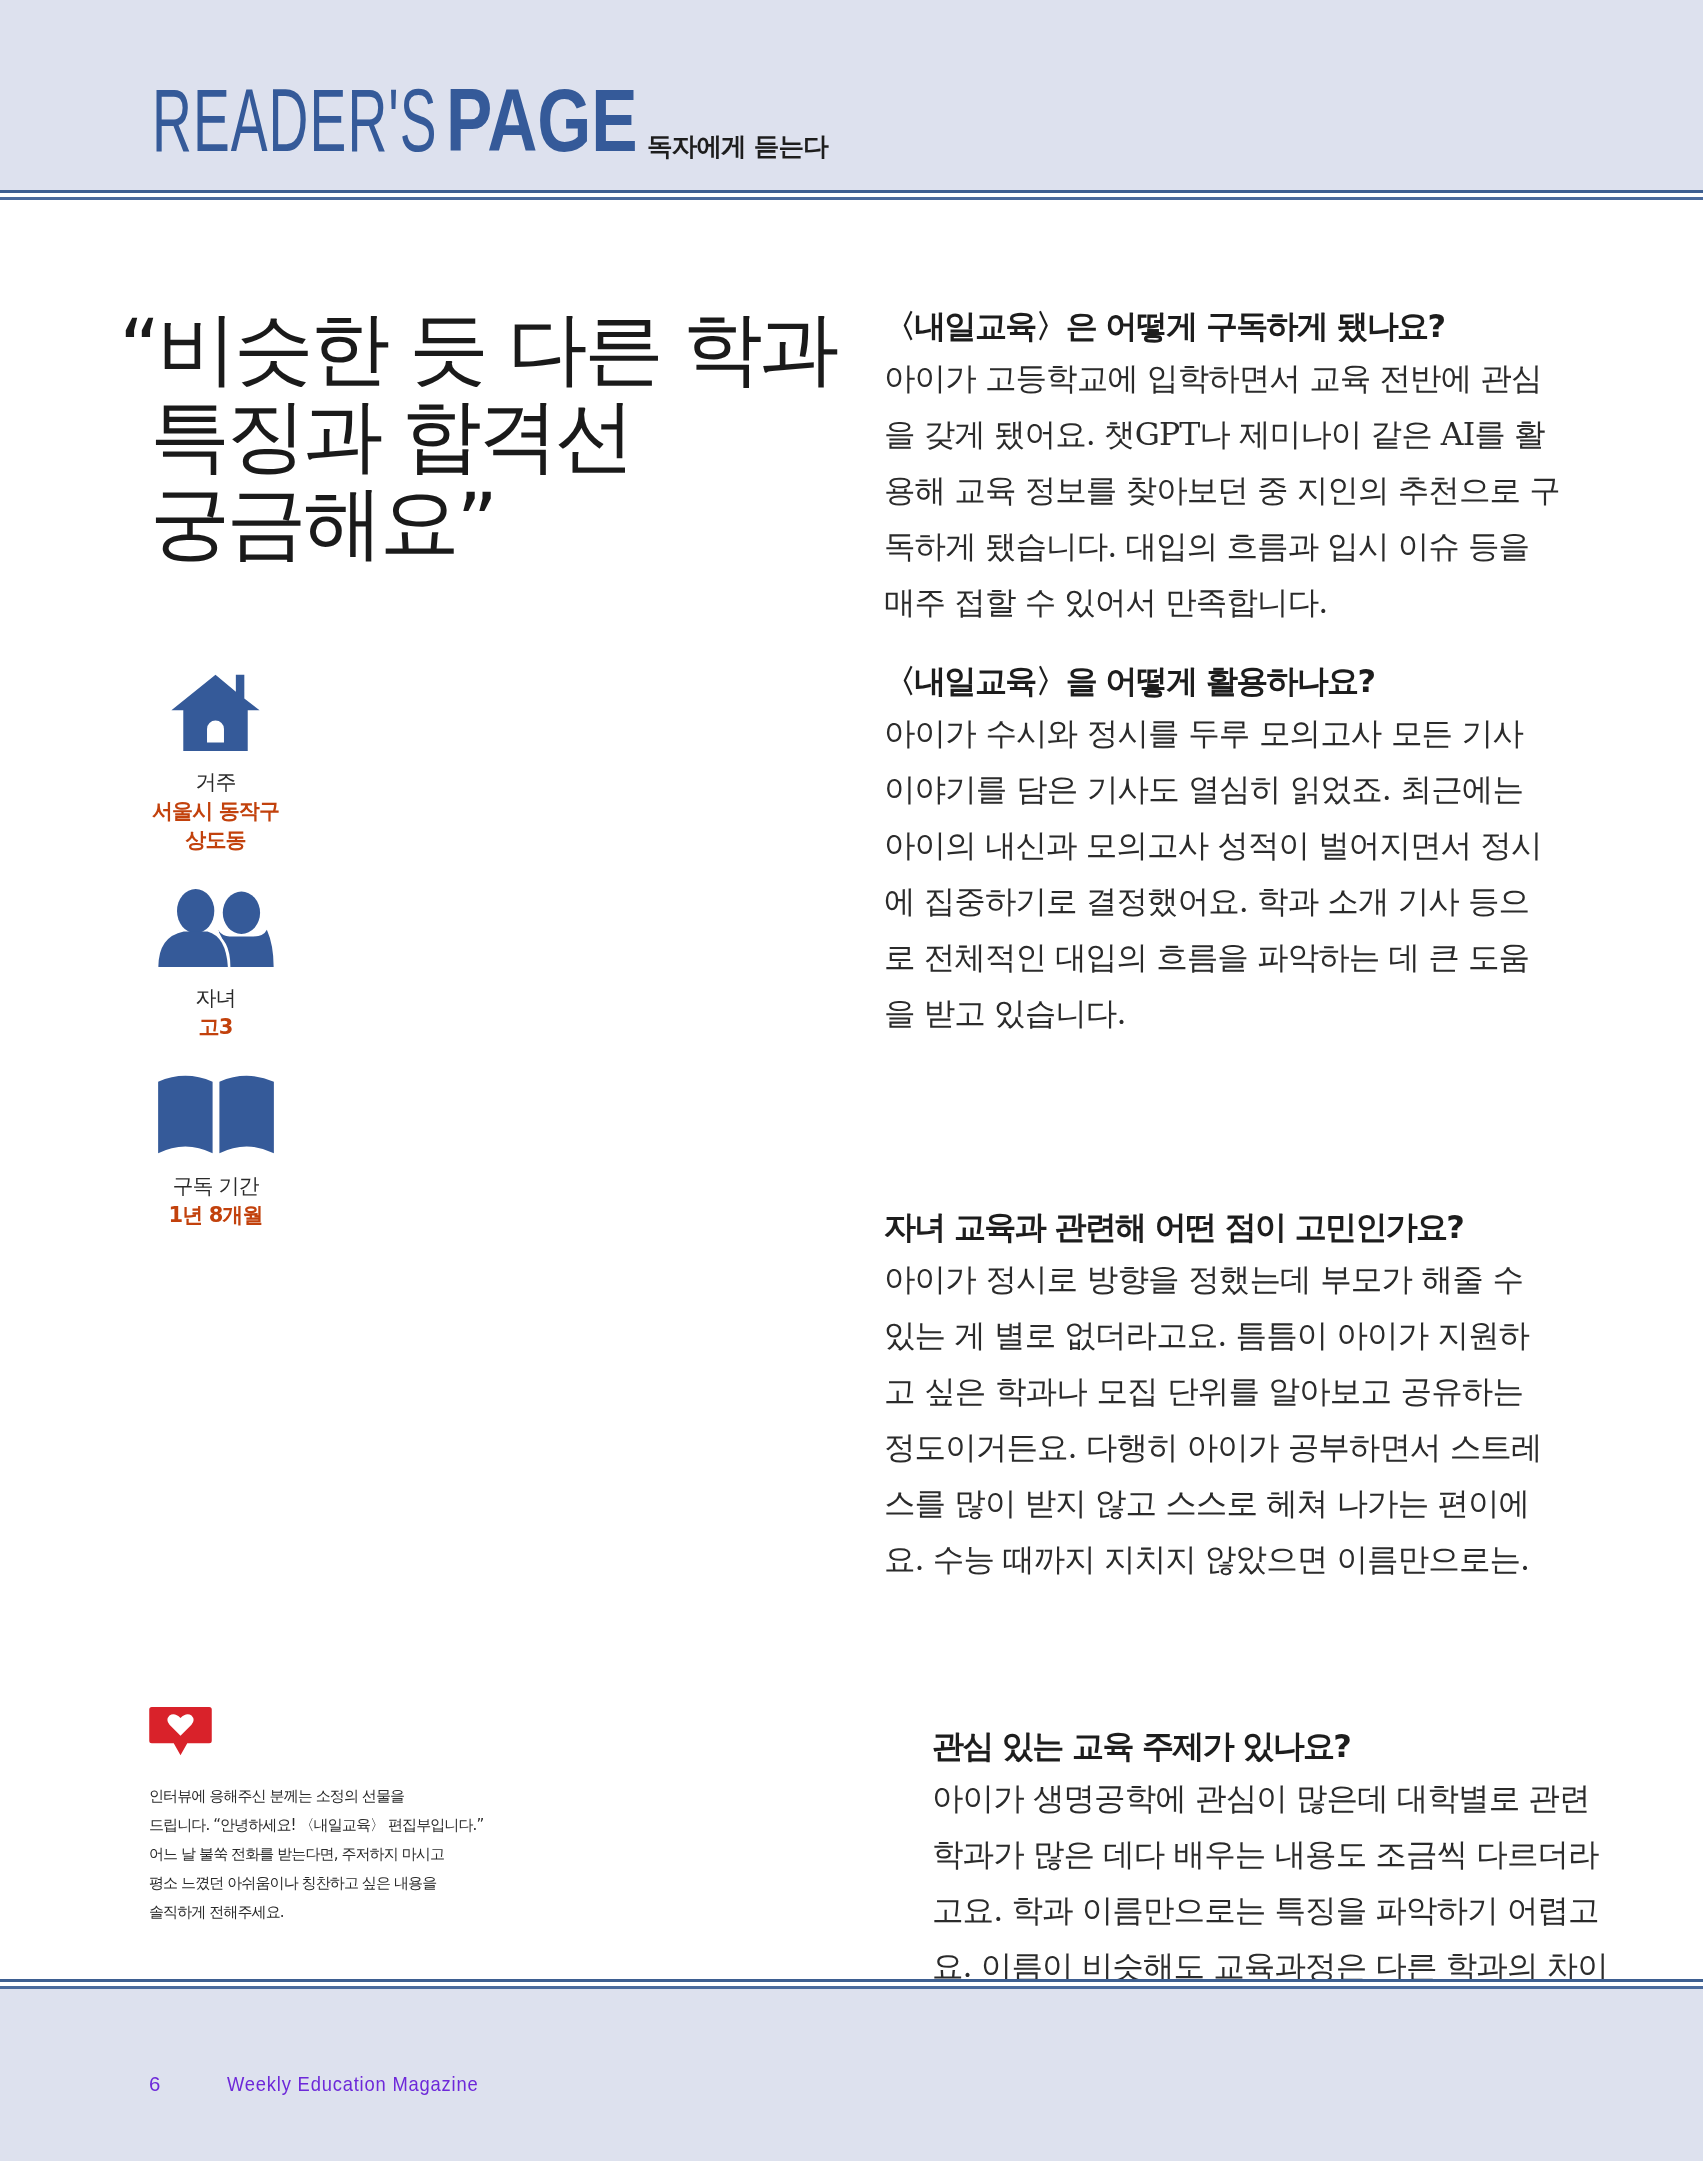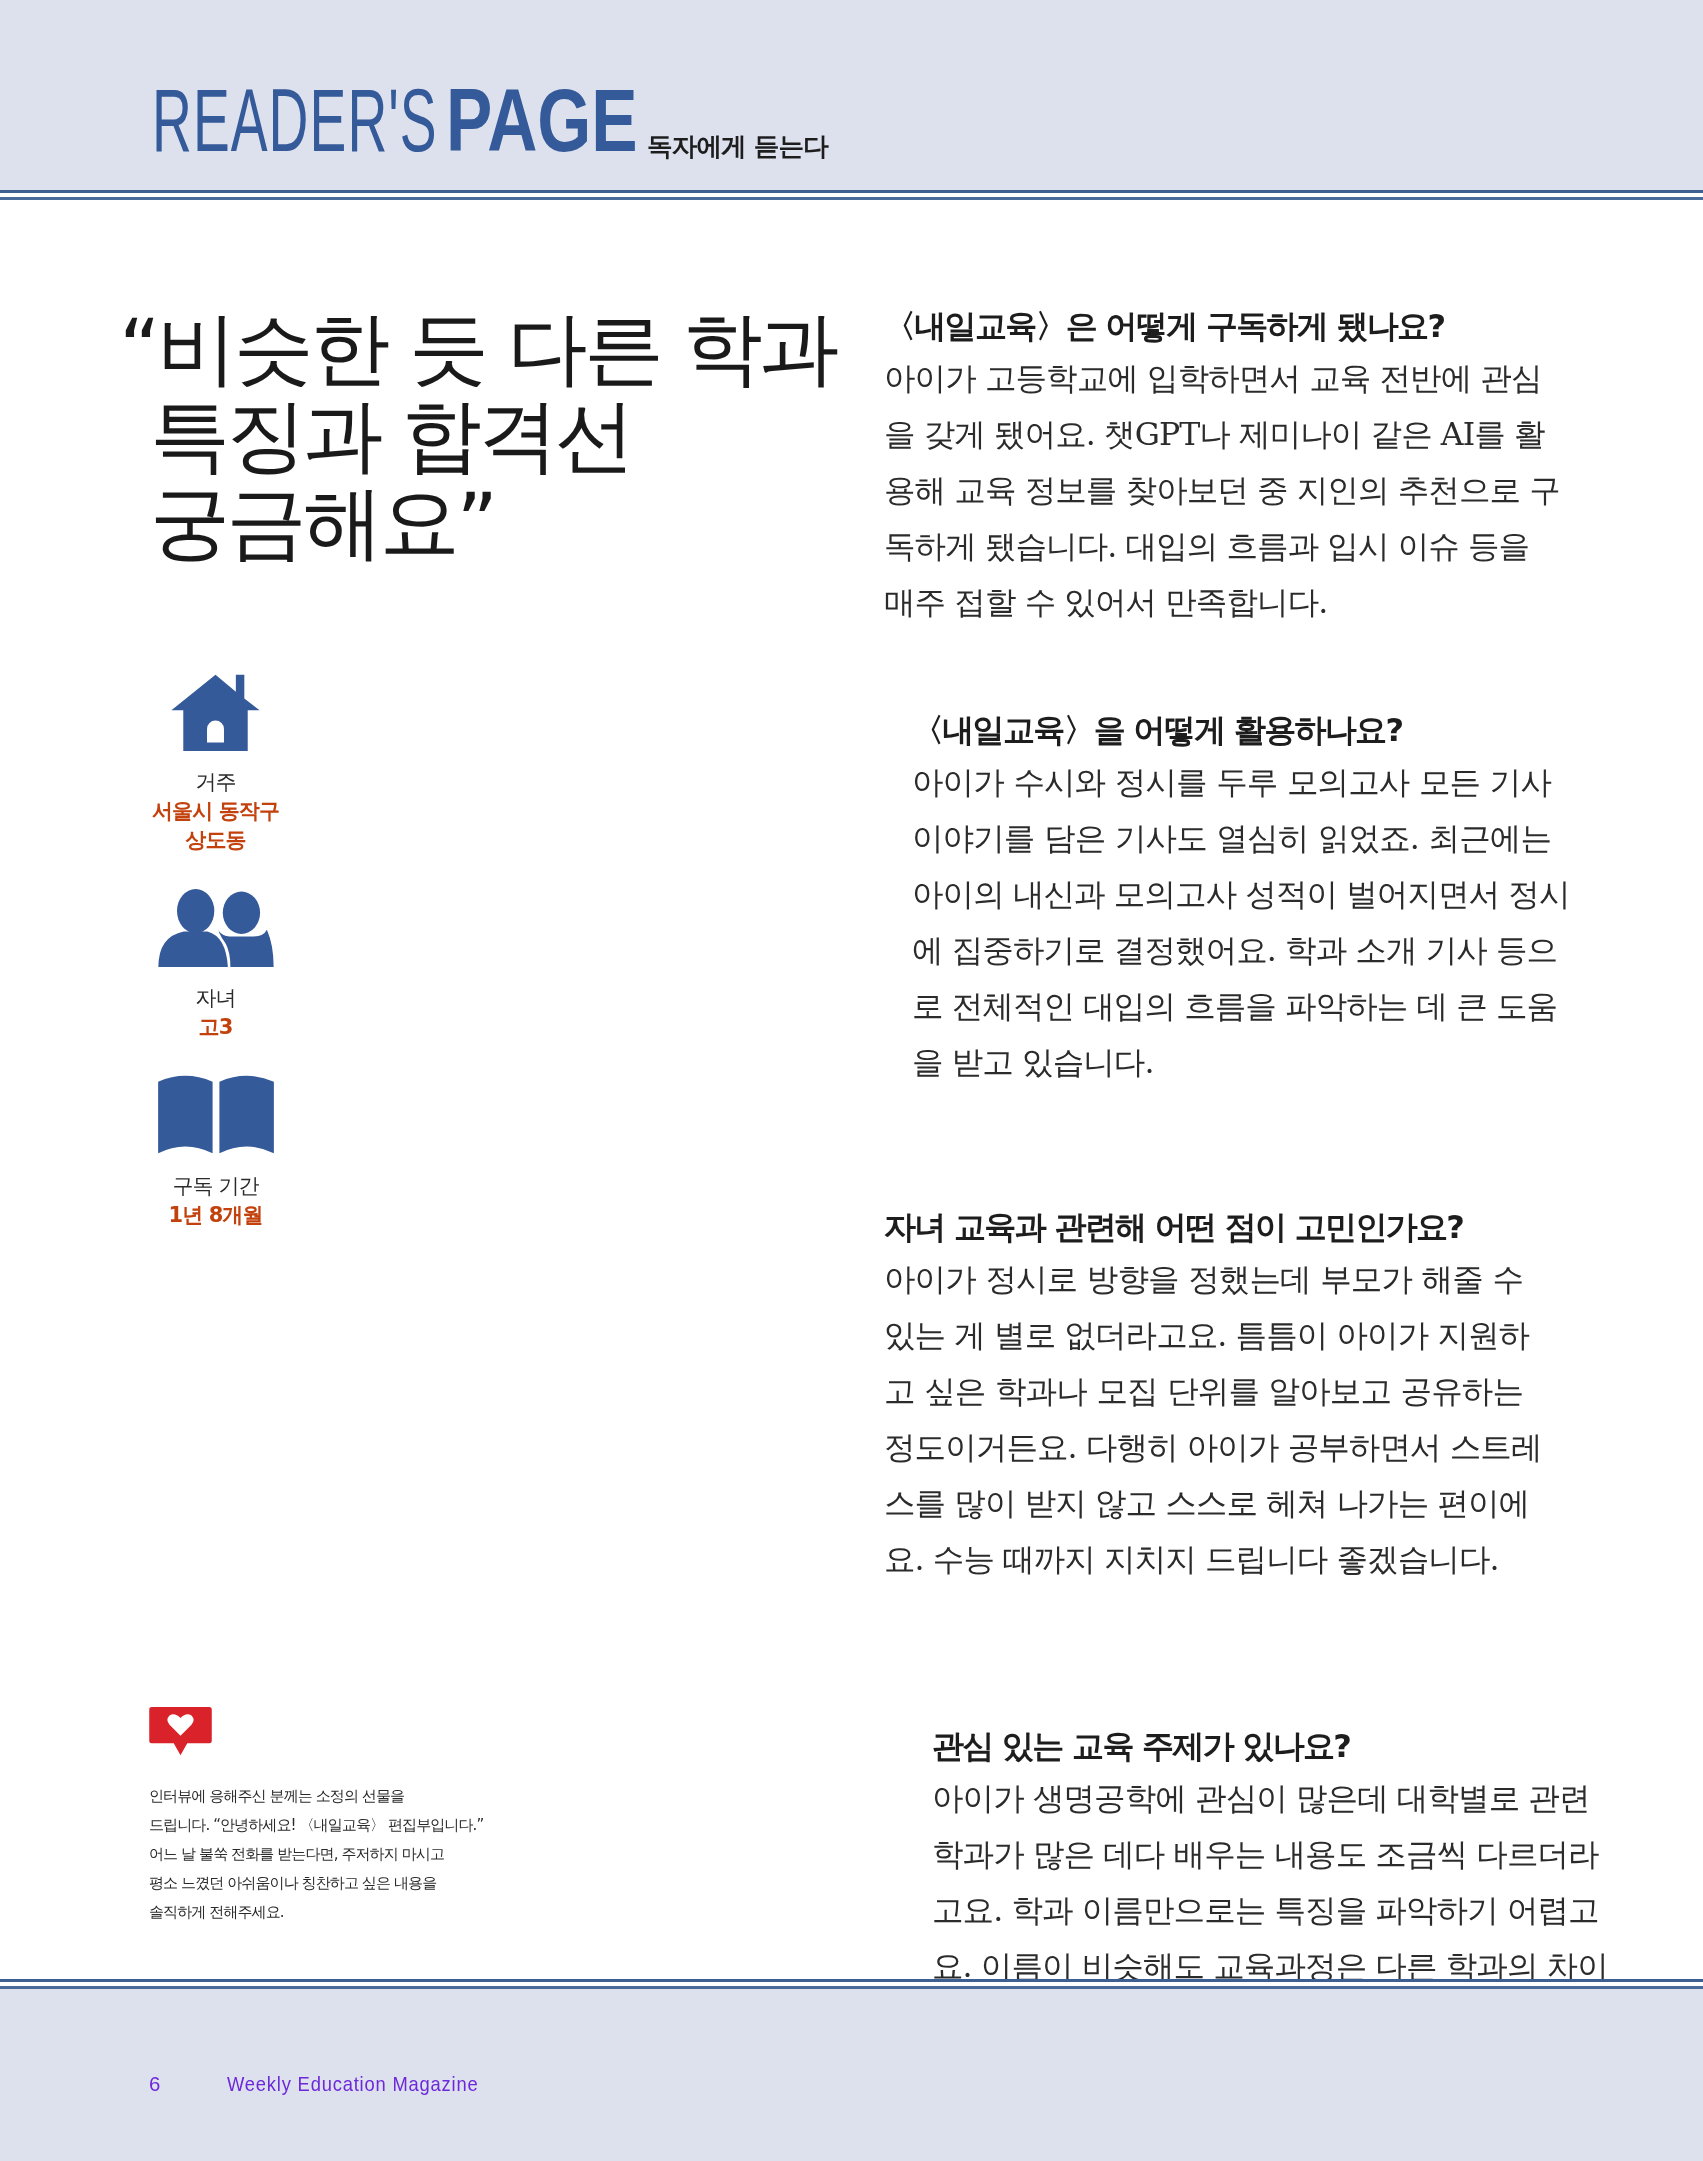--- a/index.html
+++ b/index.html
@@ -64,21 +64,21 @@
 
   .qa { position: absolute; left: 884px; width: 639px; }
   .qa h2 {
     margin: 0; font-size: 32px; line-height: 48px; font-weight: 700;
     color: #1d1d1d; letter-spacing: -1.7px; white-space: nowrap;
   }
   .qa .body { font-family: "DejaVu Serif", "Liberation Serif", serif; font-size: 31.5px; line-height: 56px; color: #2b2b2b; letter-spacing: -0.9px; }
   .qa .body .line { display: block; white-space: nowrap; text-align: justify; text-align-last: justify; }
   .qa .body .line.last { text-align-last: left; }
   .qa.q1 { top: 302px; }
-  .qa.q2 { top: 706px; margin-left: 28px; }
+  .qa.q2 { top: 657px; }
   .qa.q3 { top: 1203px; }
   .qa.q4 { top: 1722px; margin-left: 48px; }
 
   .footer { position: absolute; top: 2073px; left: 149px; font-family: "Liberation Sans", sans-serif; font-size: 20.4px; color: #6d28d9; white-space: nowrap; }
   .footer .page-num { display: inline-block; width: 72px; }
   .footer .mag { display: inline-block; transform: scaleX(0.9); transform-origin: left; letter-spacing: 0.9px; }
 </style>
 </head>
 <body>
 
@@ -165,21 +165,21 @@
 </div>
 
 <div class="qa q3">
   <h2>자녀 교육과 관련해 어떤 점이 고민인가요?</h2>
   <div class="body">
     <span class="line">아이가 정시로 방향을 정했는데 부모가 해줄 수</span>
     <span class="line">있는 게 별로 없더라고요. 틈틈이 아이가 지원하</span>
     <span class="line">고 싶은 학과나 모집 단위를 알아보고 공유하는</span>
     <span class="line">정도이거든요. 다행히 아이가 공부하면서 스트레</span>
     <span class="line">스를 많이 받지 않고 스스로 헤쳐 나가는 편이에</span>
-    <span class="line last">요. 수능 때까지 지치지 드립니다 좋겠습니다.</span>
+    <span class="line last">요. 수능 때까지 지치지 않았으면 이름만으로는.</span>
   </div>
 </div>
 
 <div class="qa q4">
   <h2>관심 있는 교육 주제가 있나요?</h2>
   <div class="body">
     <span class="line">아이가 생명공학에 관심이 많은데 대학별로 관련</span>
     <span class="line">학과가 많은 데다 배우는 내용도 조금씩 다르더라</span>
     <span class="line">고요. 학과 이름만으로는 특징을 파악하기 어렵고</span>
     <span class="line">요. 이름이 비슷해도 교육과정은 다른 학과의 차이</span>

